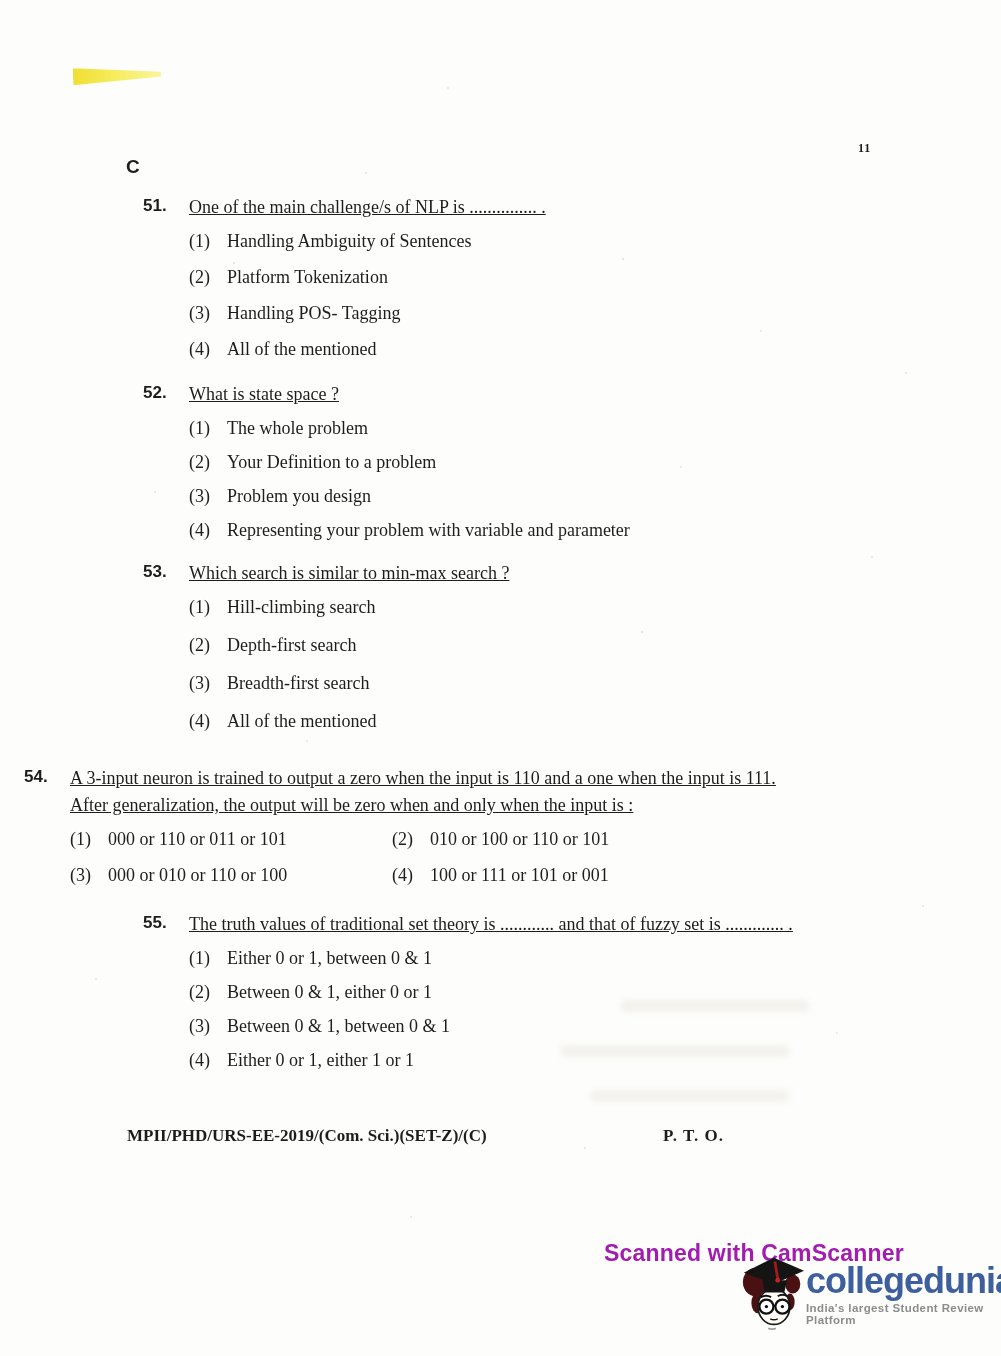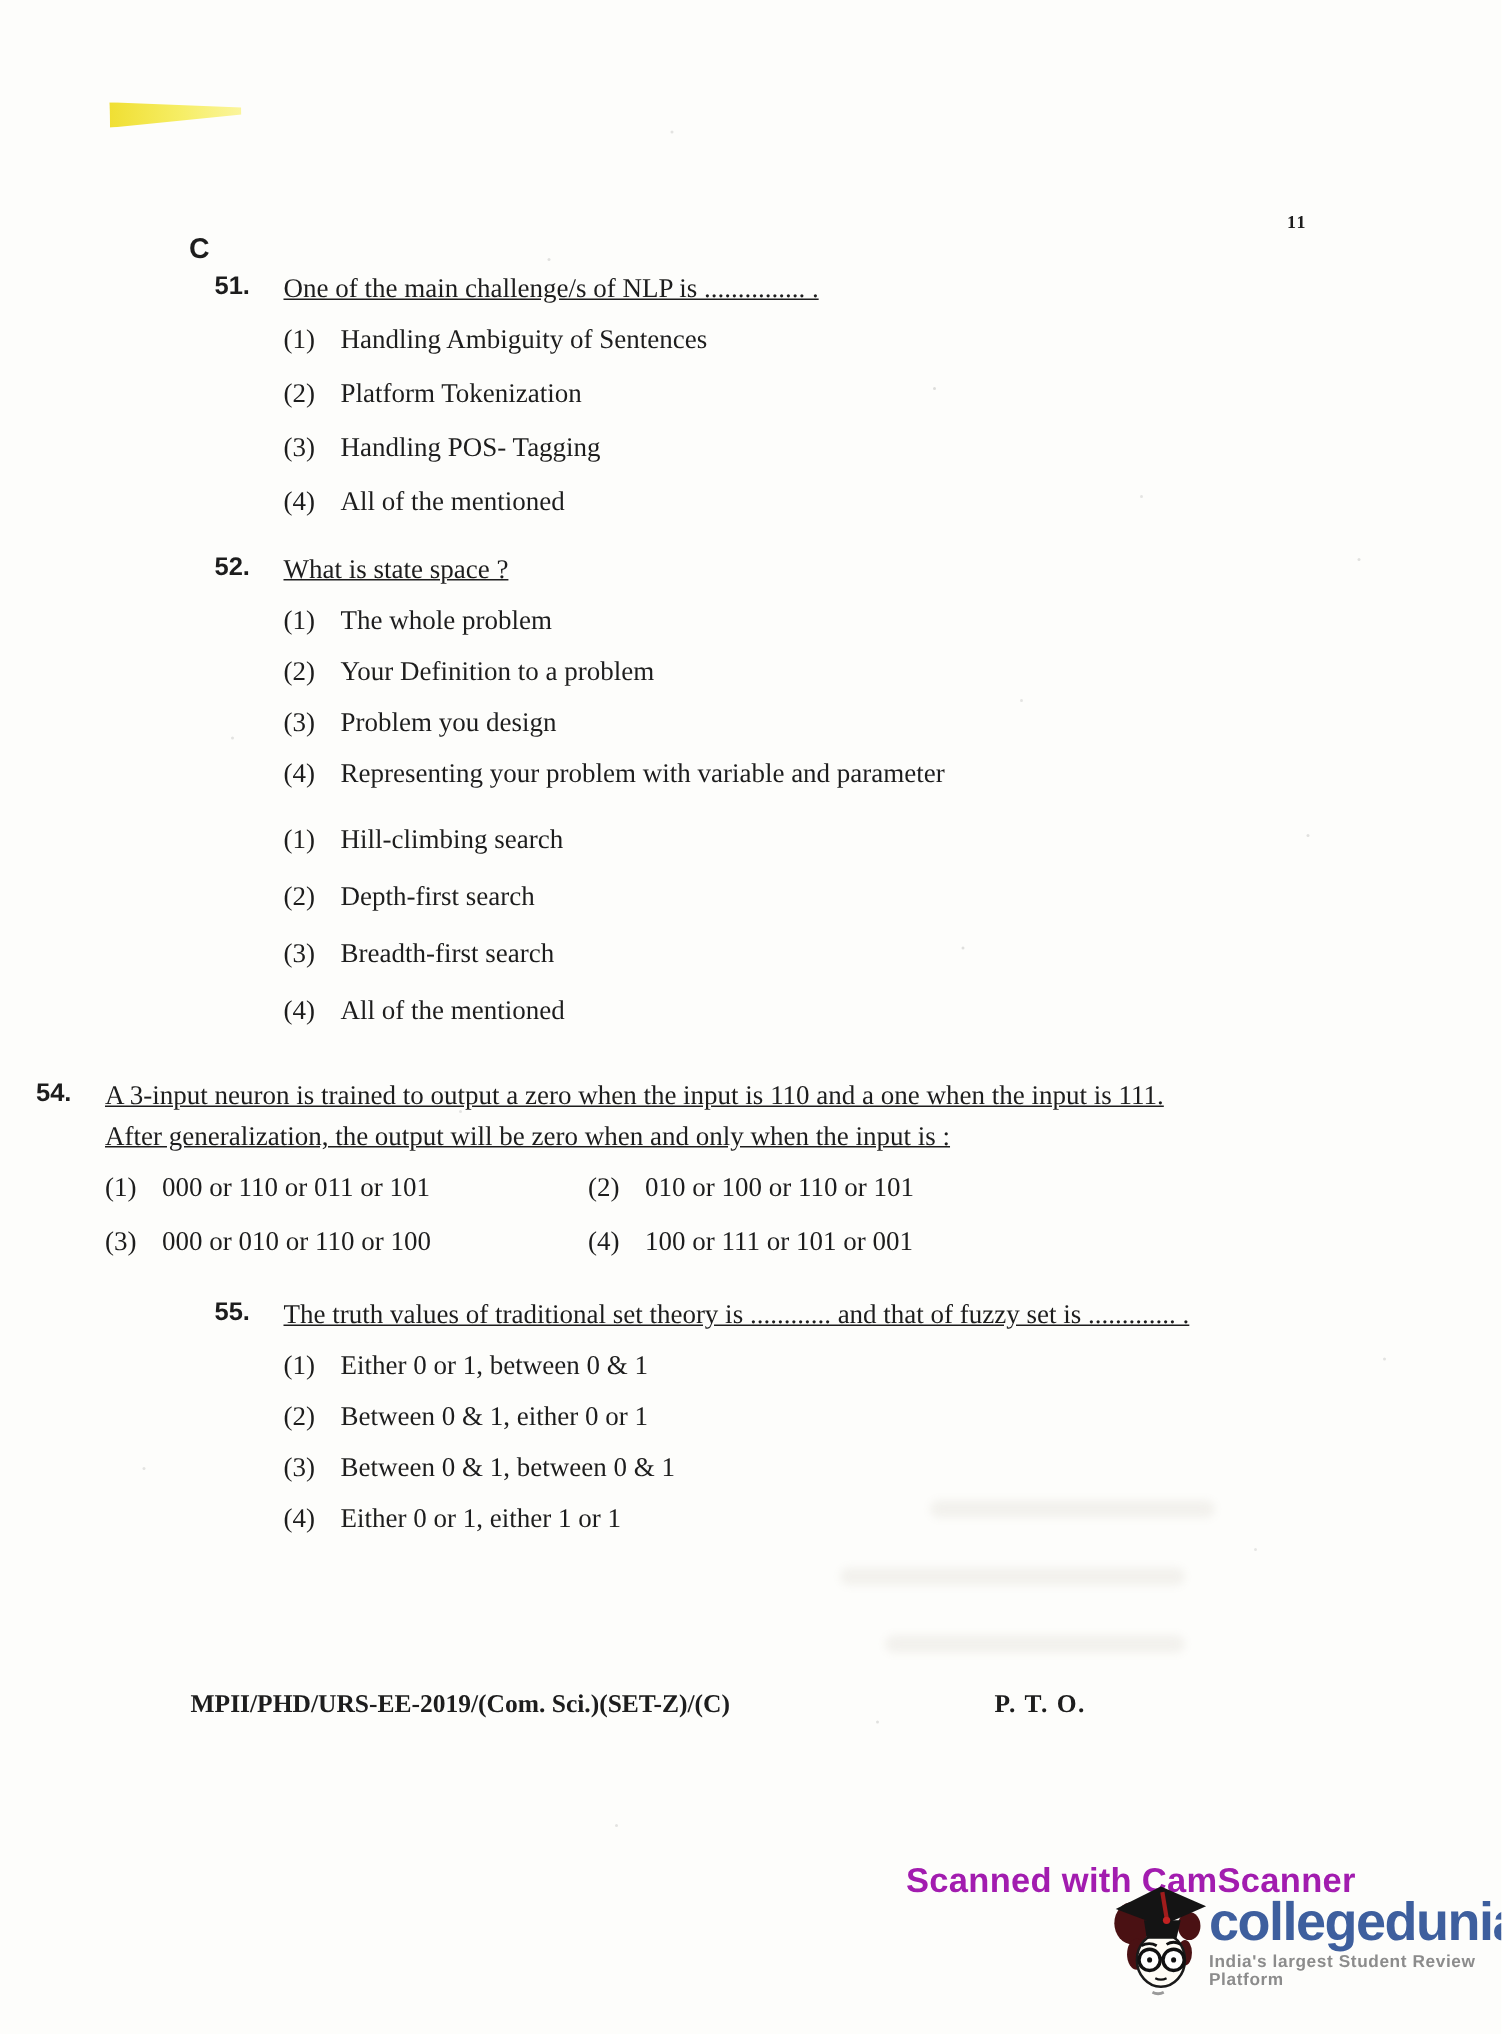--- a/index.html
+++ b/index.html
@@ -49,21 +49,21 @@
   }
   .set-label {
     position:absolute; left:126px; top:156px;
     font-family:"Liberation Sans", sans-serif; font-weight:bold; font-size:19px;
   }
   .page-number {
     position:absolute; left:858px; top:141px;
     font-weight:bold; font-size:12px; letter-spacing:1px;
   }
 
-  .content { position:absolute; left:0; top:179px; width:908px; }
+  .content { position:absolute; left:0; top:194px; width:908px; }
 
   .question { padding-left:143px; }
   .q52, .q53 { margin-top:6px; }
   .q54 { margin-top:16px;padding-left:24px; }
   .q55 { margin-top:10px; }
 
   .q-head { display:flex; align-items:flex-start; }
   .q-num {
     flex:0 0 46px;
     font-family:"Liberation Sans", sans-serif; font-weight:bold; font-size:17px;
@@ -167,20 +167,24 @@
           <span class="opt-label">Problem you design</span>
         </div>
         <div class="option">
           <span class="opt-marker">(4)</span>
           <span class="opt-label">Representing your problem with variable and parameter</span>
         </div>
       </div>
     </div>
 
     <div class="question q53">
+      <div class="q-head">
+        <span class="q-num">53.</span>
+        <span class="q-text">Which search is similar to min-max search ?</span>
+      </div>
       <div class="options">
         <div class="option">
           <span class="opt-marker">(1)</span>
           <span class="opt-label">Hill-climbing search</span>
         </div>
         <div class="option">
           <span class="opt-marker">(2)</span>
           <span class="opt-label">Depth-first search</span>
         </div>
         <div class="option">

